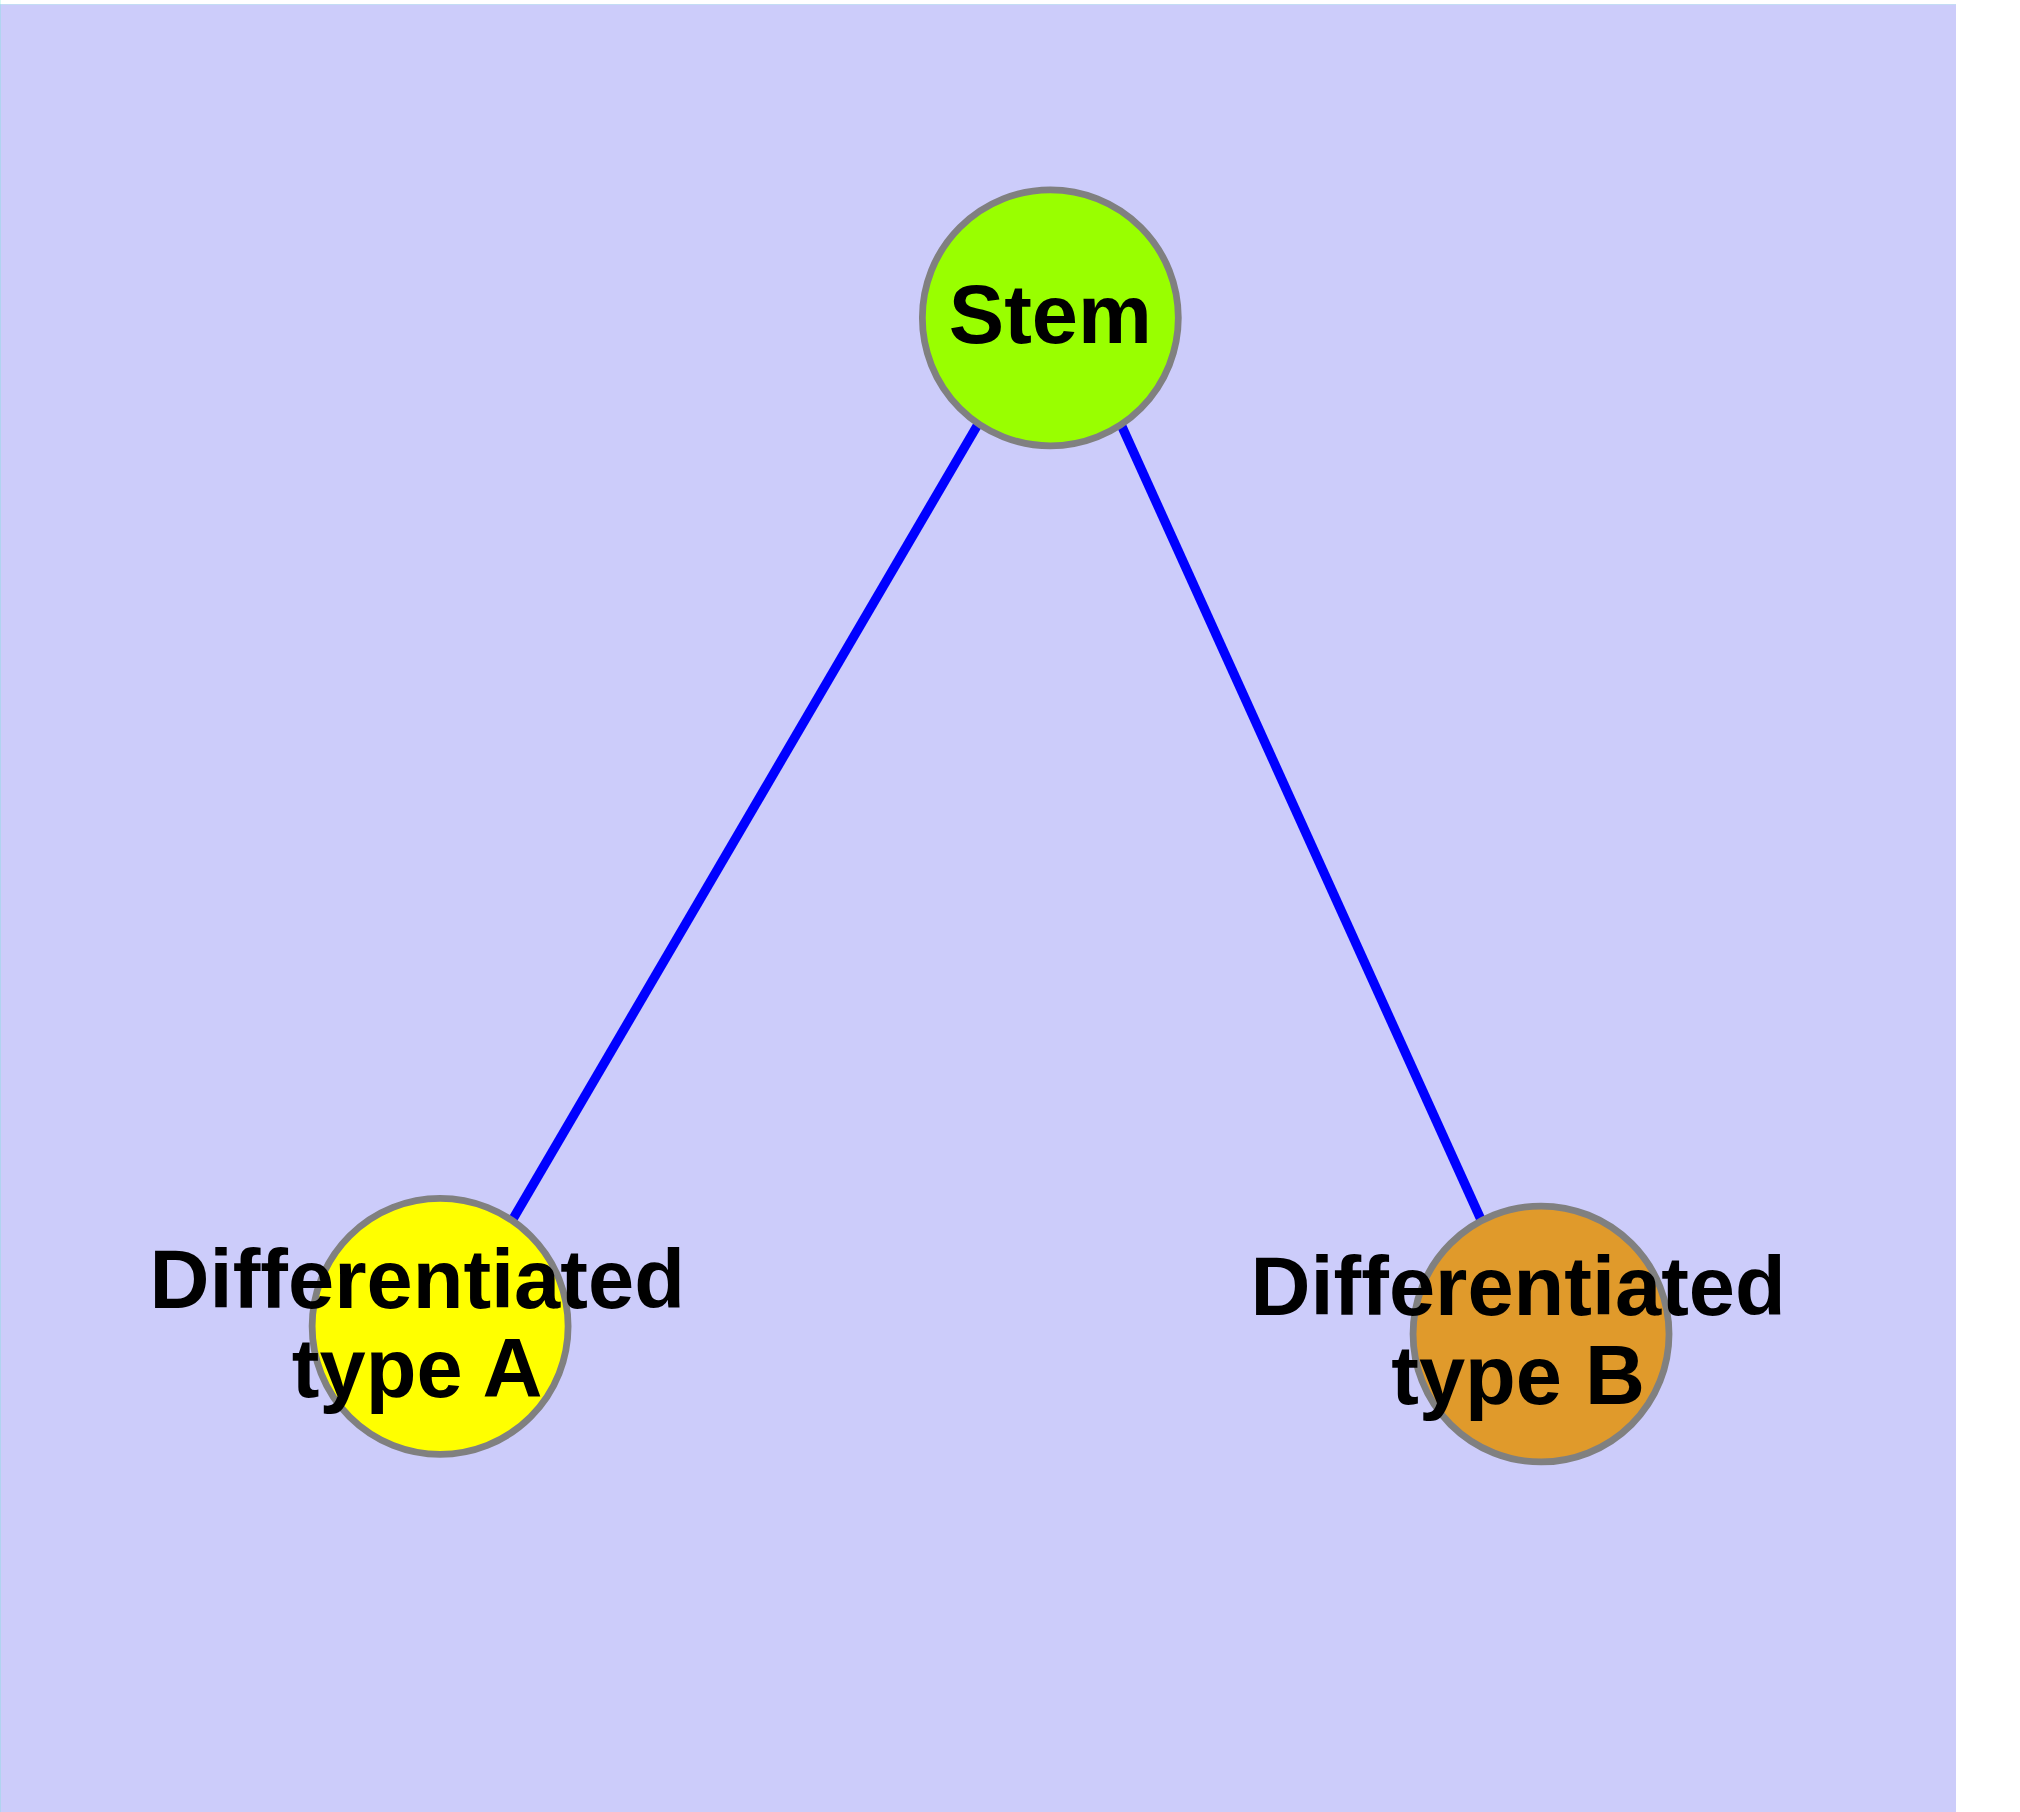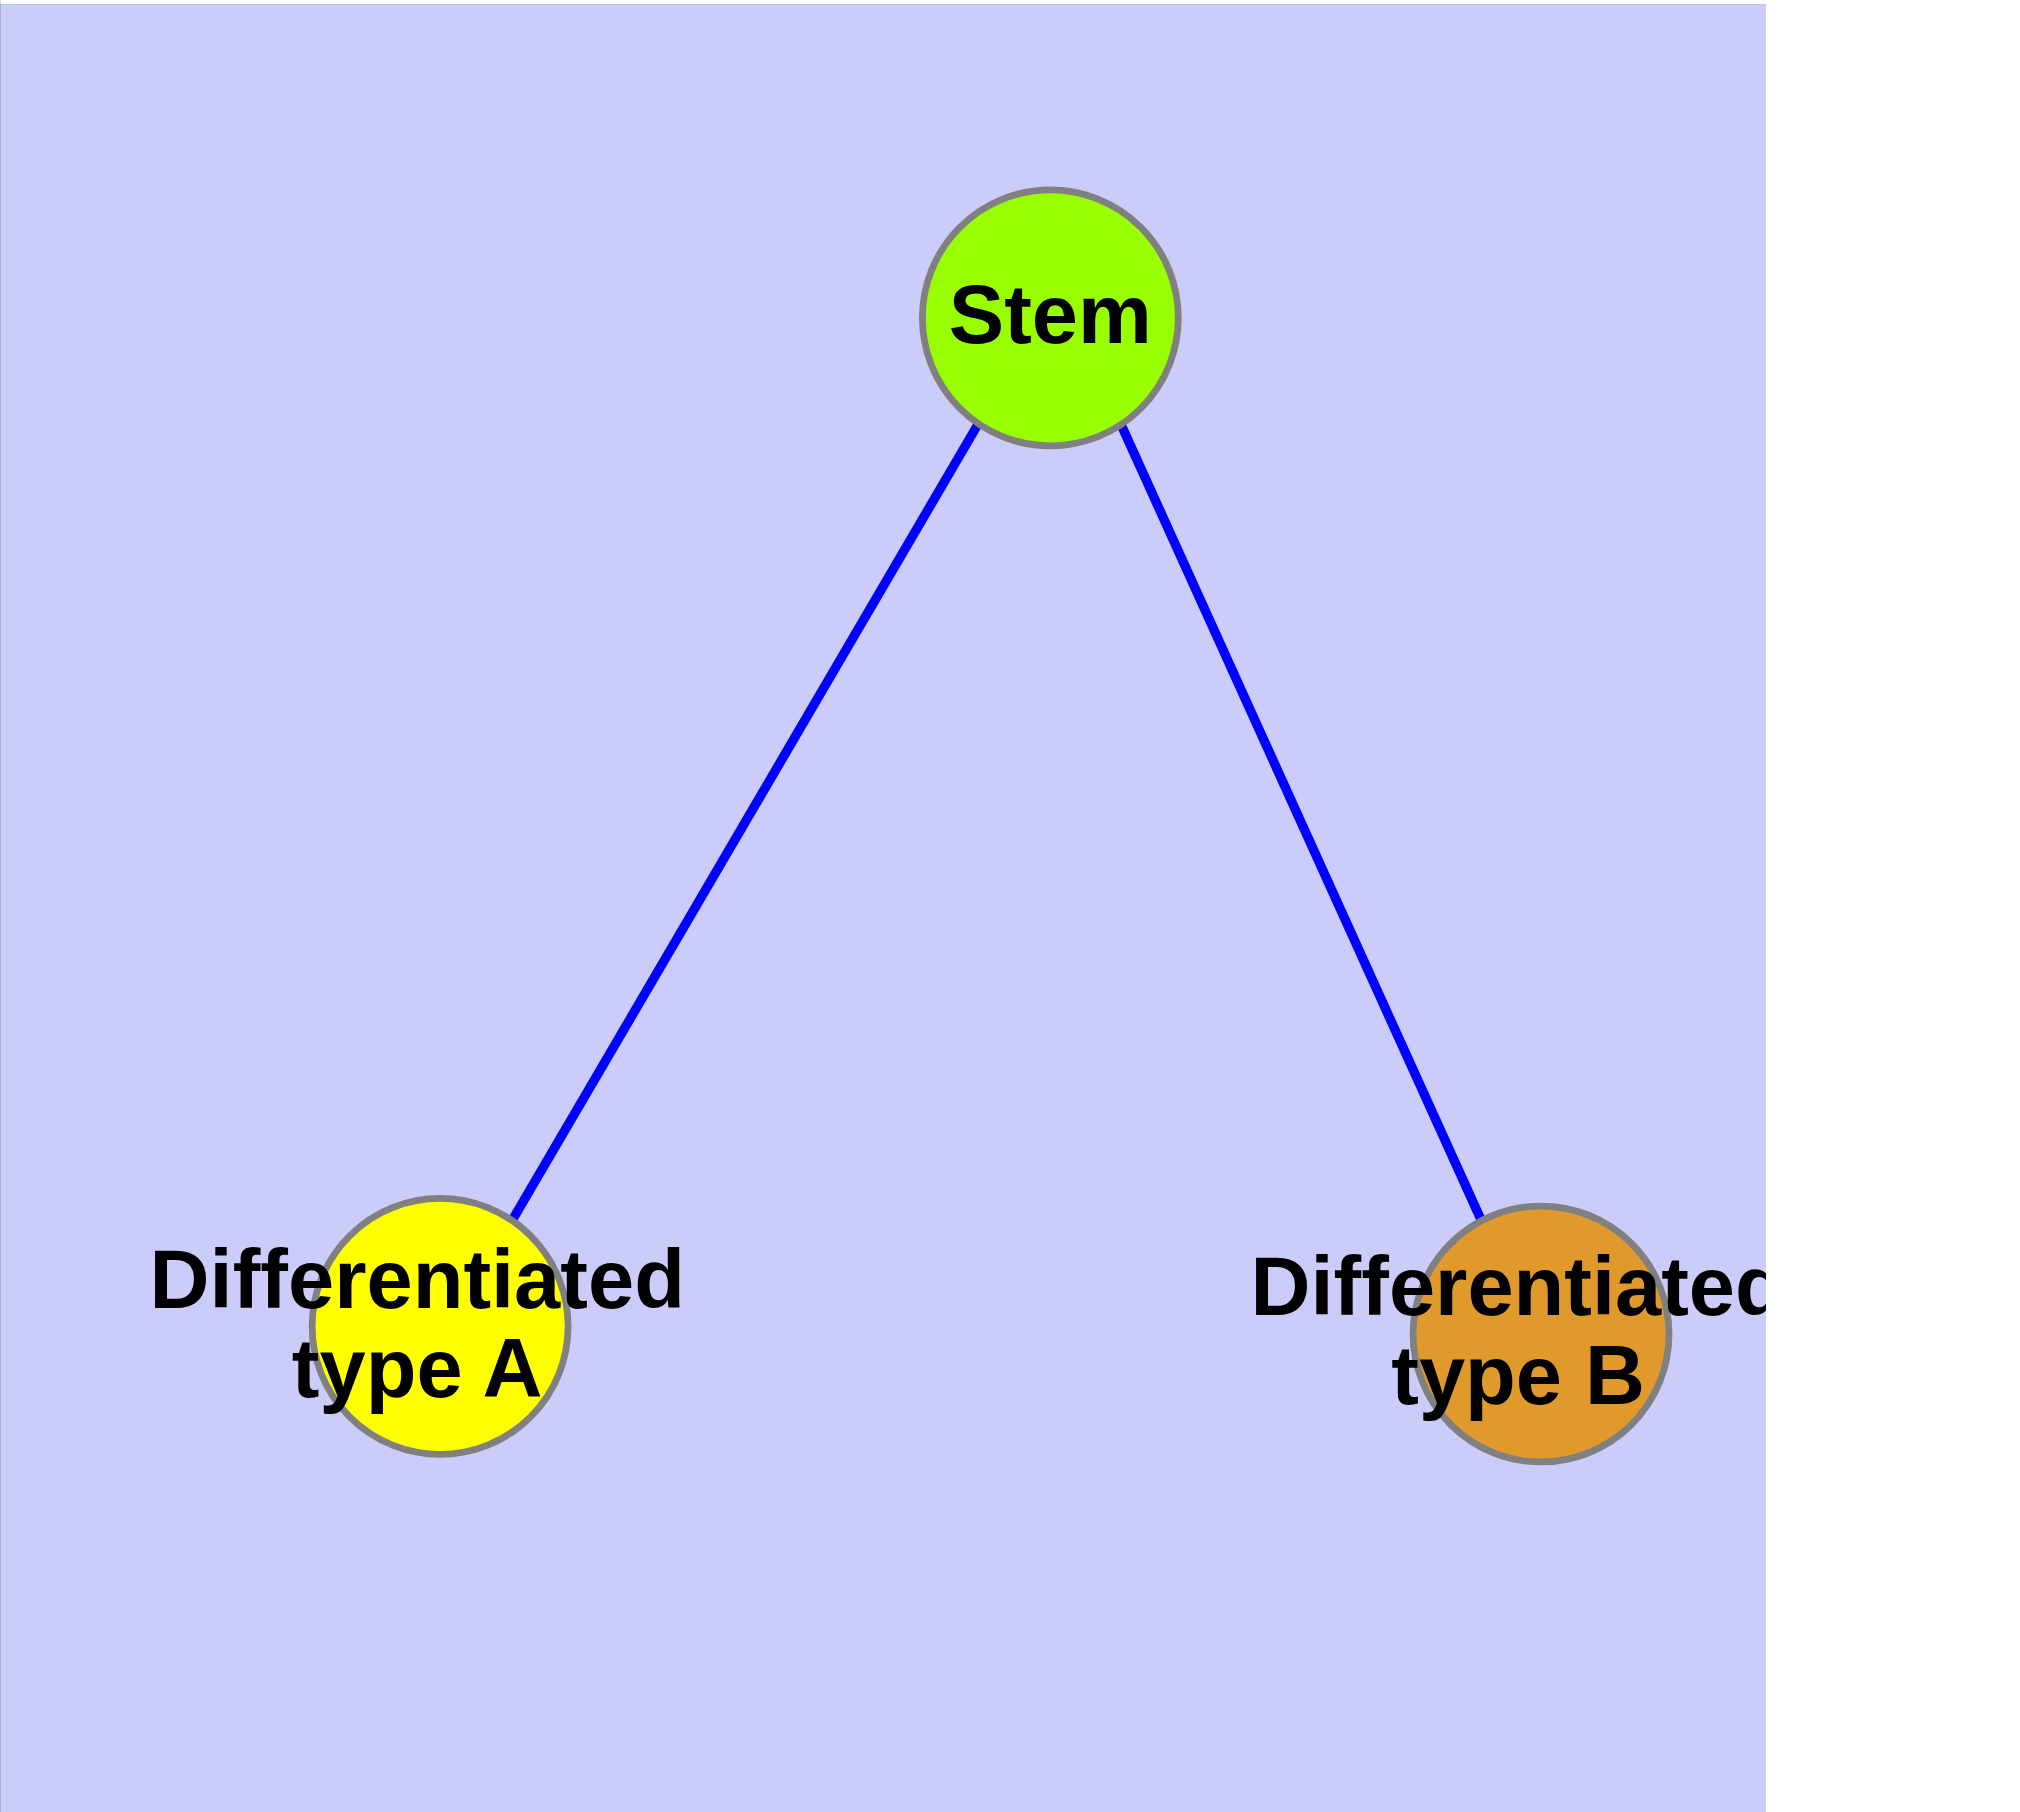--- a/index.html
+++ b/index.html
@@ -2,23 +2,23 @@
 <html style="font-size:13.6px"><head>
 <meta charset="utf-8">
 <style>
   html, body {
     margin: 0;
     padding: 0;
     background: #ffffff;
   }
   #canvas {
     position: relative;
-    width: 1766px;
+    width: 1956px;
     height: 1812px;
-    background: #15803d;
+    background: #5eead4;
     overflow: hidden;
     font-family: "Liberation Sans", sans-serif;
   }
   #graph-svg {
     position: absolute;
     top: 0;
     left: 0;
     width: 2021px;
     height: 1812px;
     display: block;

